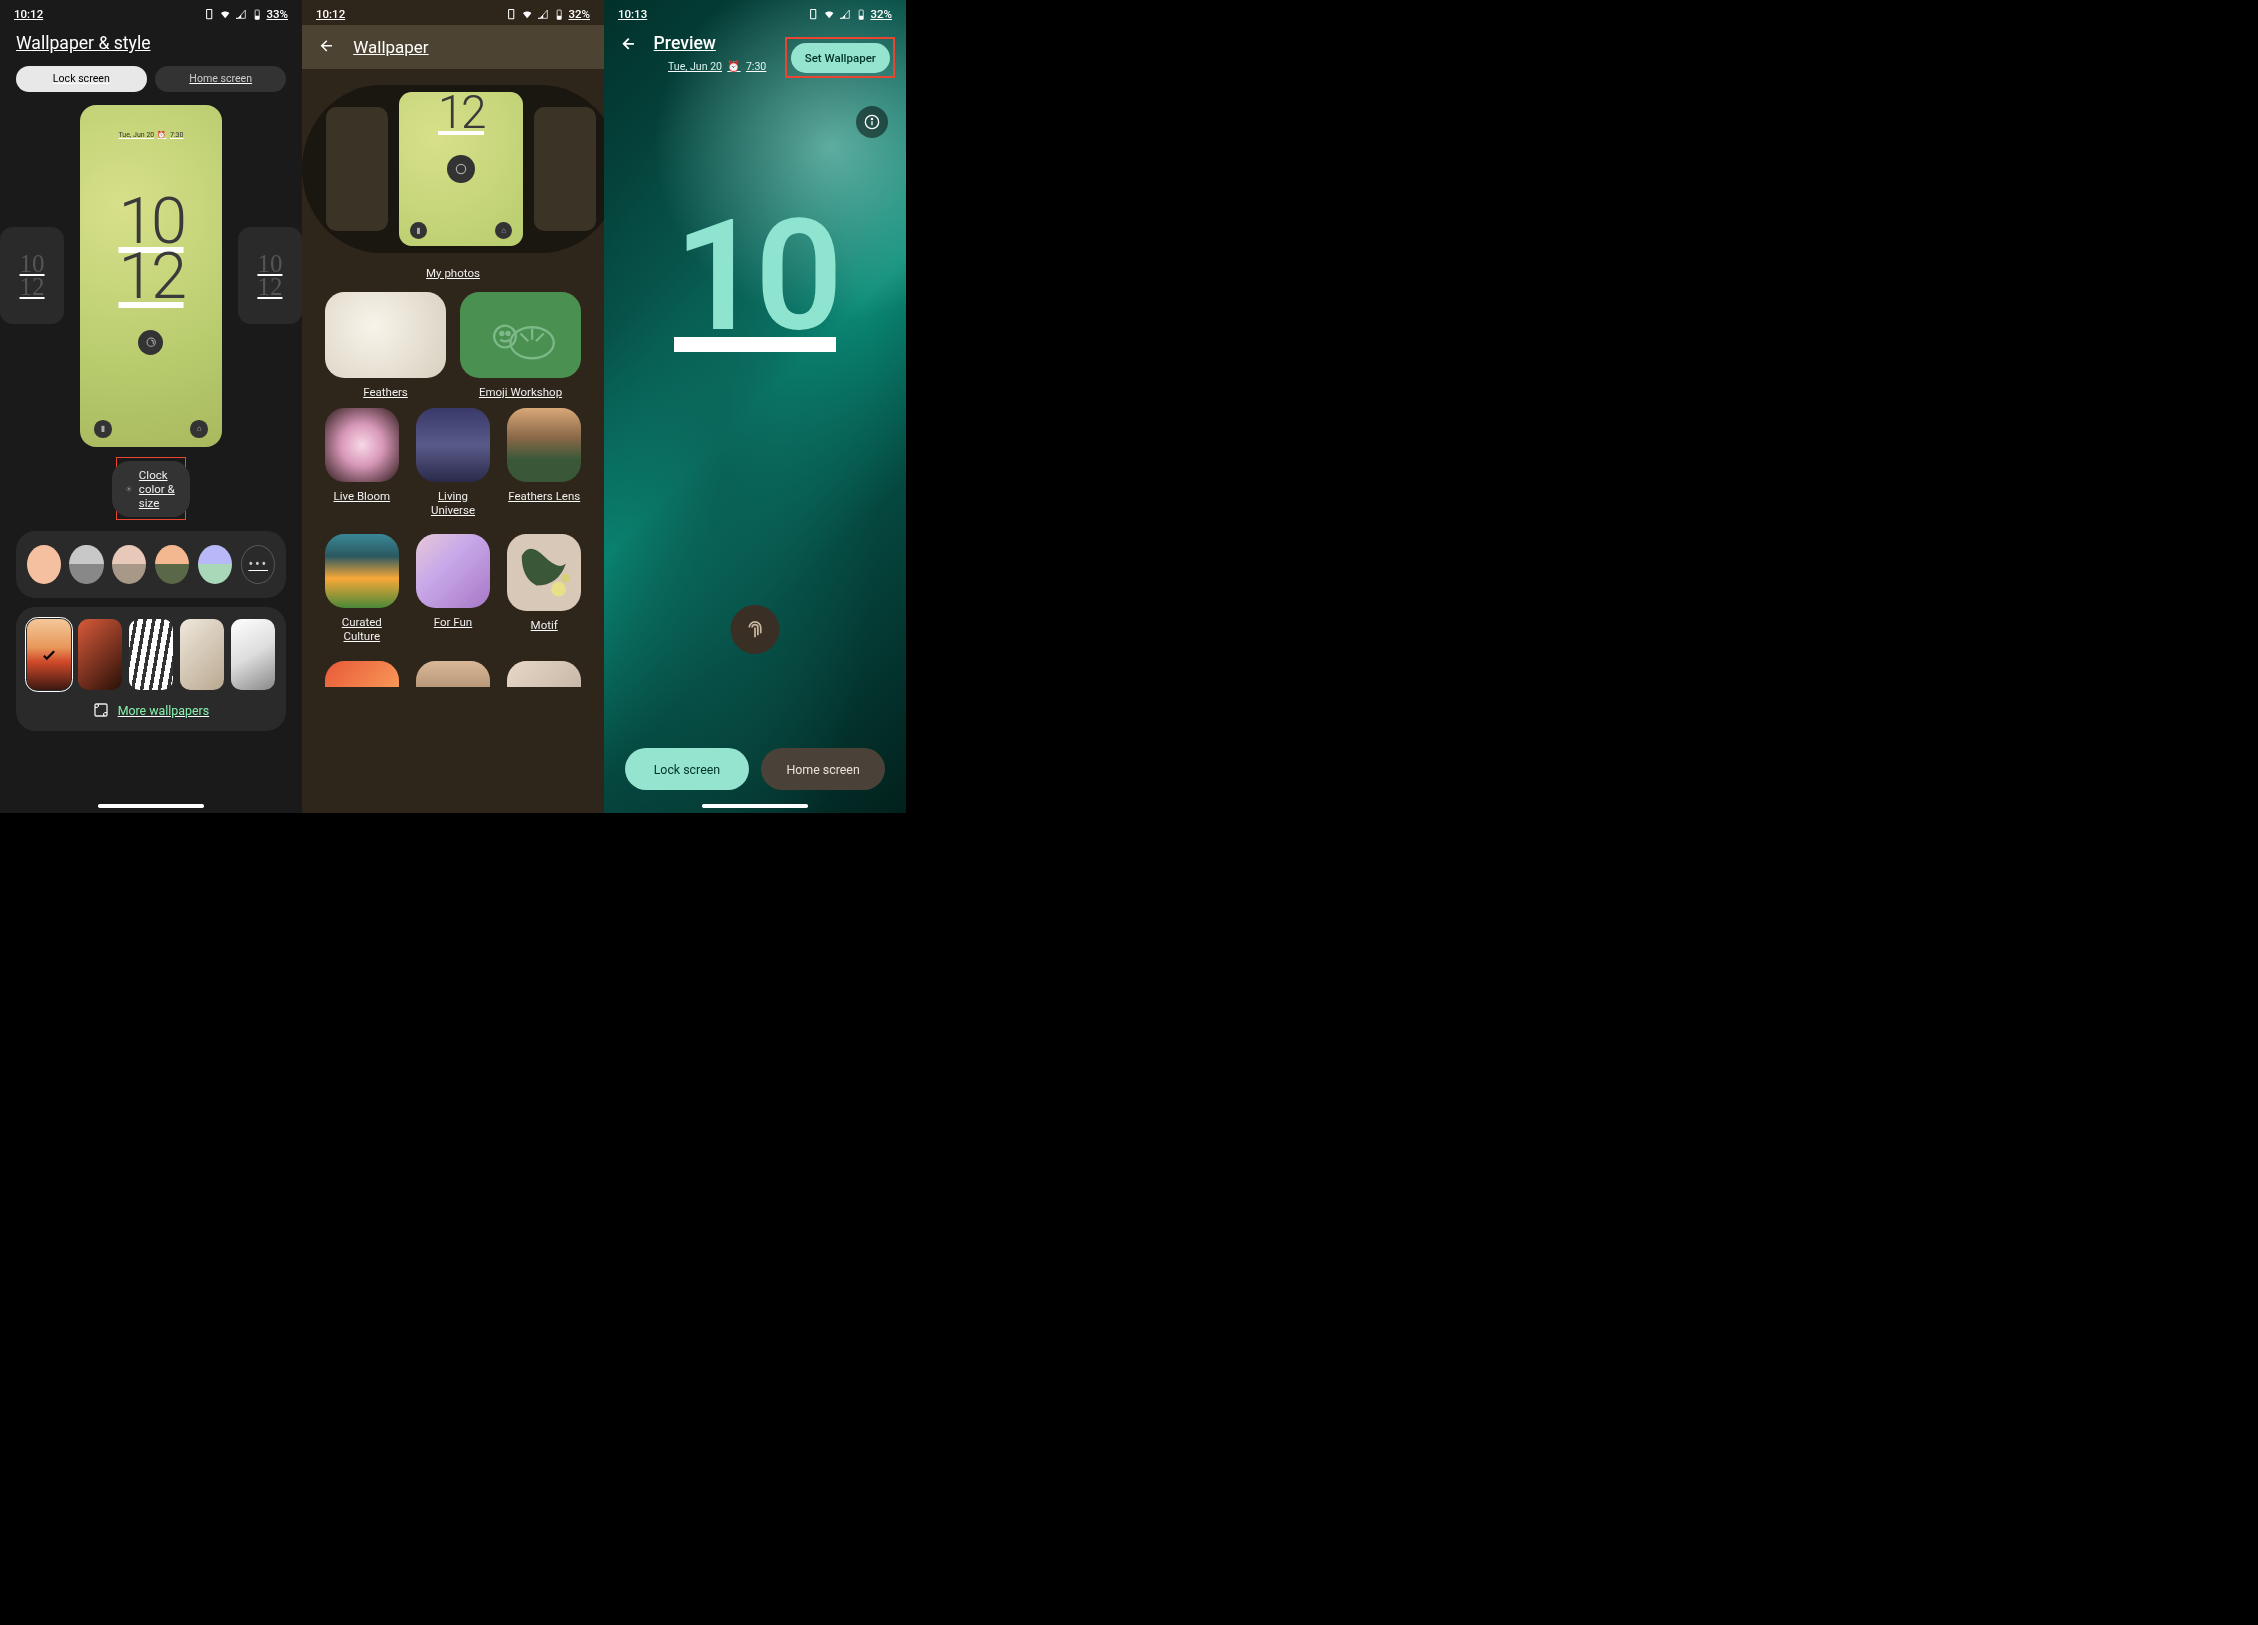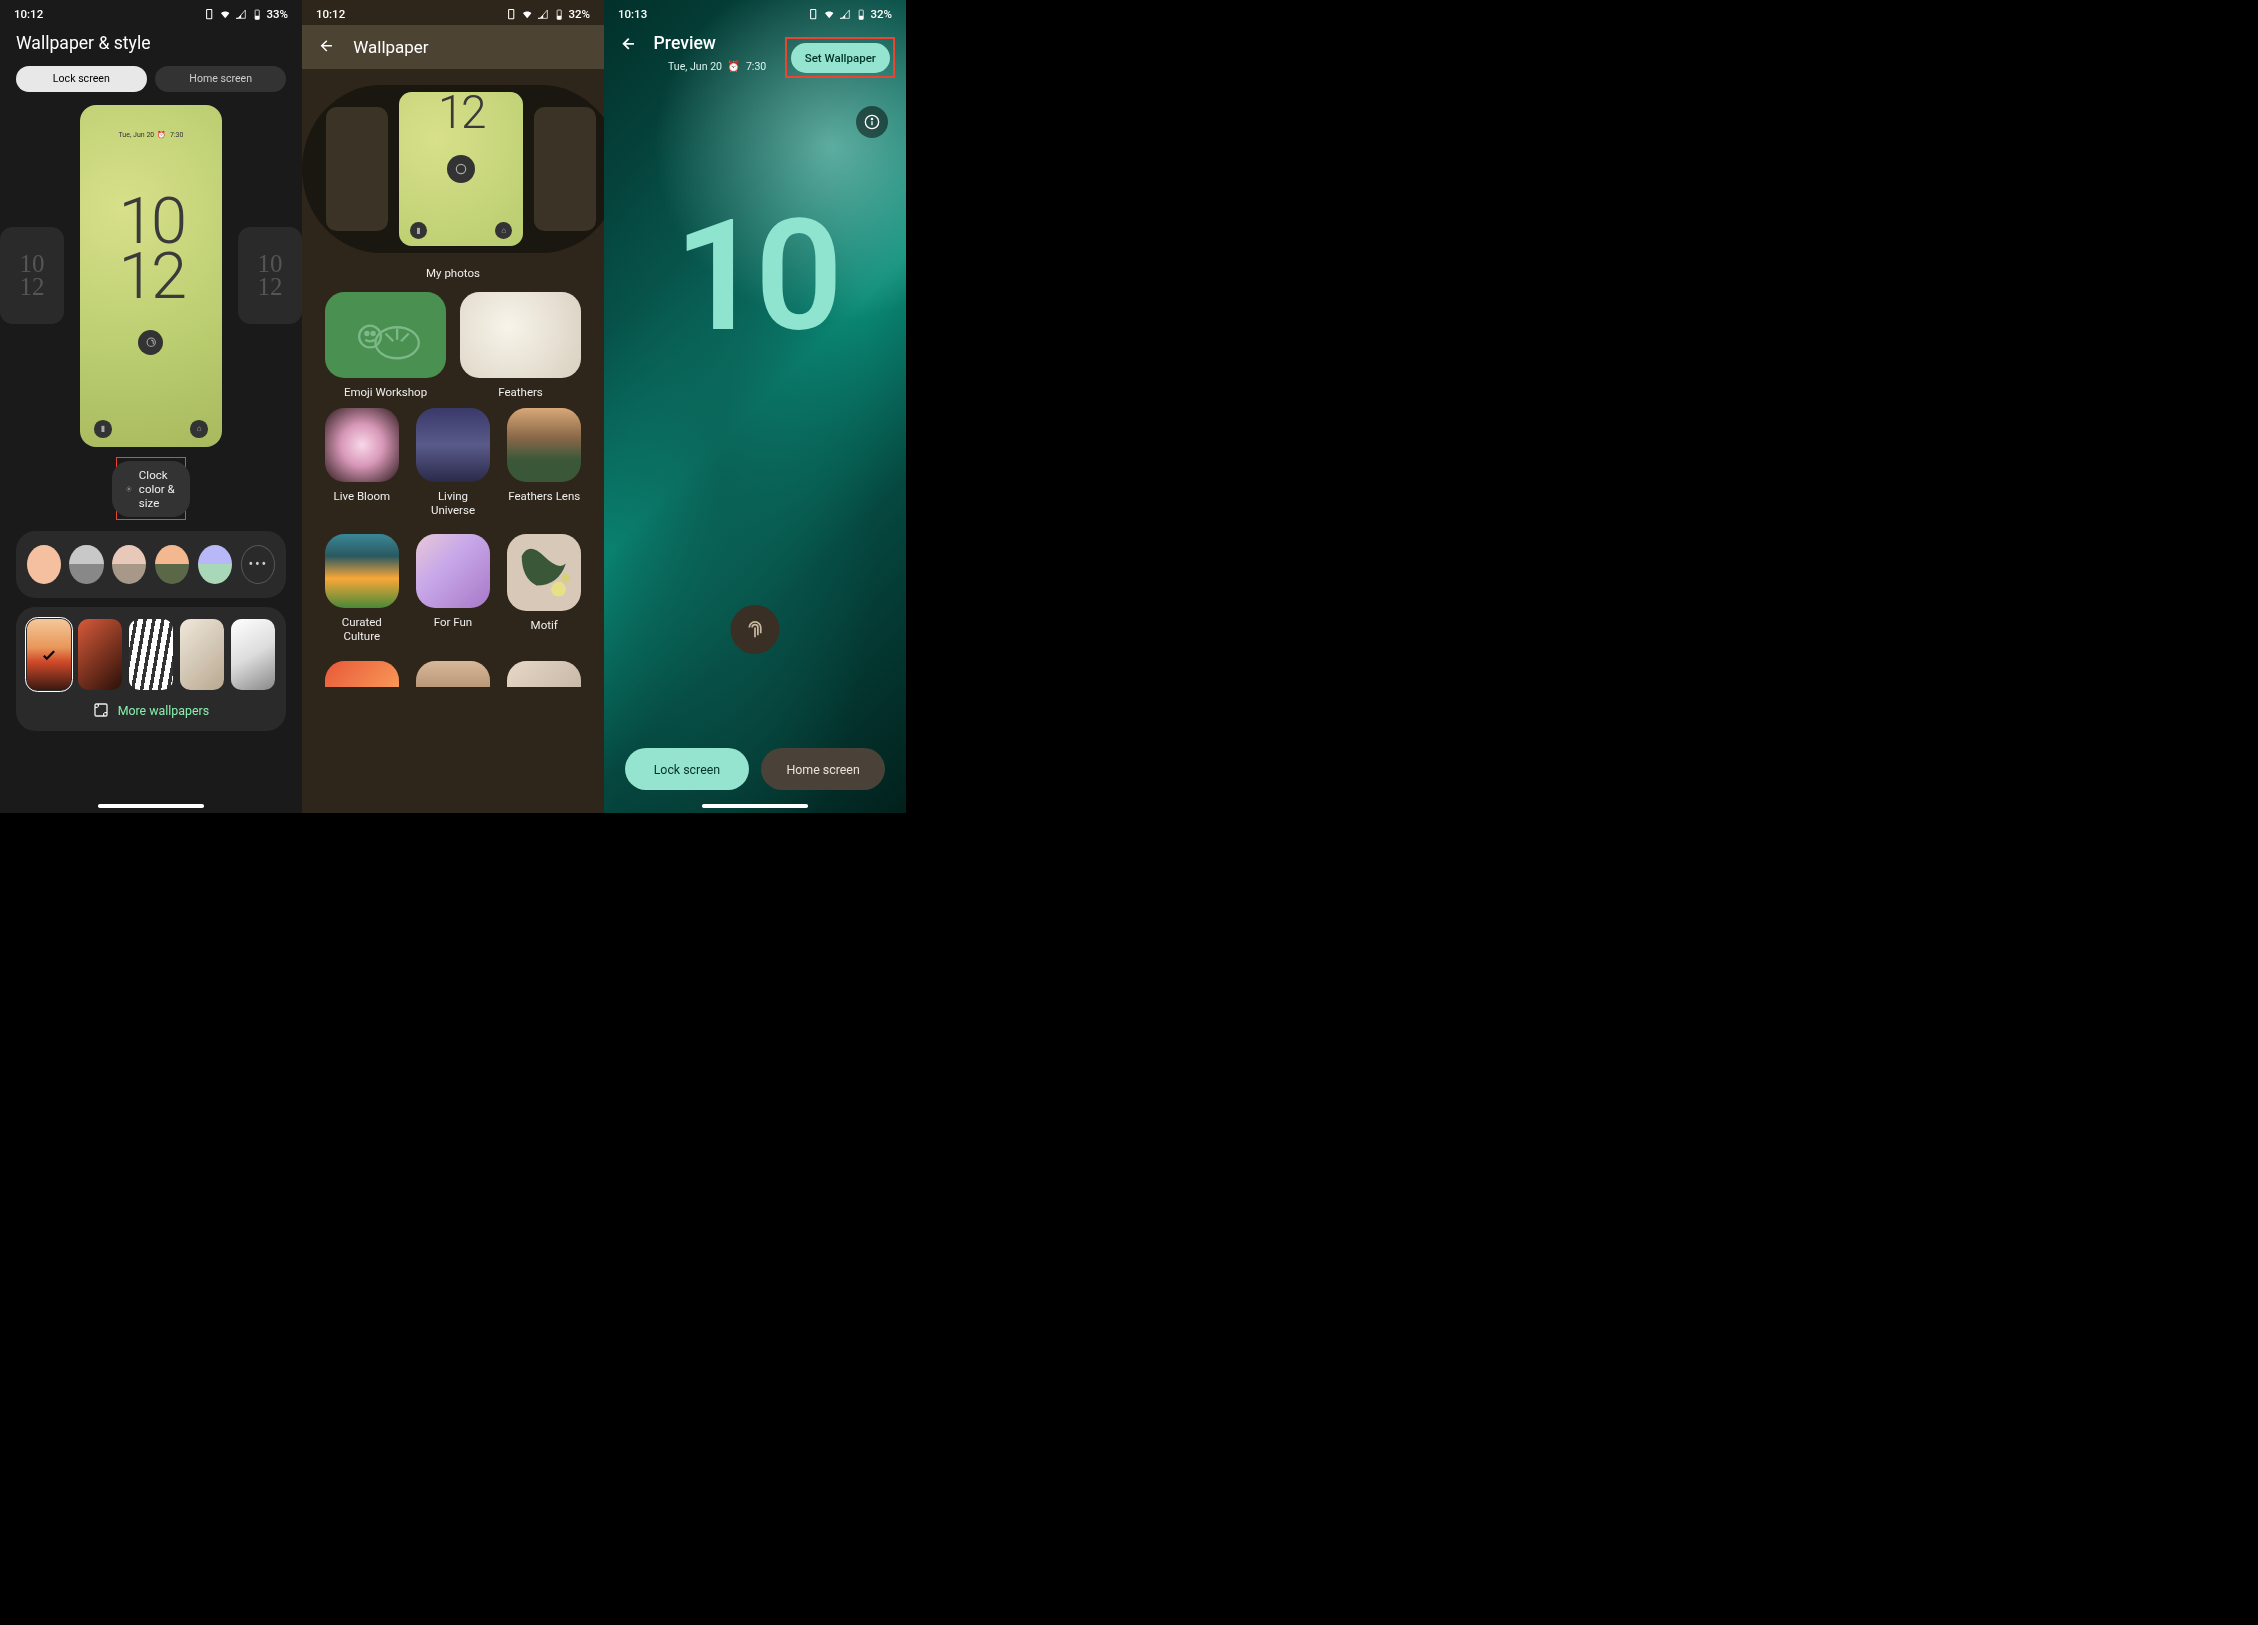--- a/index.html
+++ b/index.html
@@ -9,20 +9,21 @@
     display: flex;
     width: 1129px;
     height: 813px;
     overflow: hidden;
   }
   .phone {
     width: 302px;
     height: 813px;
     position: relative;
     overflow: hidden;
+    text-decoration: underline;
   }
   
   .status-bar {
     display: flex;
     justify-content: space-between;
     align-items: center;
     padding: 7px 14px 3.5px;
     font-size: 11.5px;
     font-weight: 500;
     color: #fff;
@@ -418,36 +419,36 @@
         <div class="small-circ">
             <span style="color:#aaa;font-size:8px">⌂</span>
           </div>
       </div>
     </div>
     <div class="mp-side"></div>
   </div>
   <div class="cat-label">My photos</div>
   <div class="grid2">
     <div class="cat-item">
+      <div class="cat-thumb th-feathers"></div>
+      <div class="cat-label">Feathers</div>
+    </div>
+    <div class="cat-item">
       <div class="cat-thumb th-emoji">
         <svg width="79" height="62" viewBox="0 0 100 80" fill="none" stroke="#7cb888" stroke-width="3">
           <ellipse cx="65" cy="50" rx="28" ry="20"></ellipse>
           <circle cx="30" cy="42" r="14"></circle>
           <circle cx="26" cy="38" r="2" fill="#7cb888"></circle>
             <circle cx="34" cy="38" r="2" fill="#7cb888"></circle>
           <path d="M24 46c3 3 9 3 12 0"></path>
           <path d="M50 38l10 10M65 32l0 14M80 38l-10 10"></path>
         </svg>
       </div>
       <div class="cat-label">Emoji Workshop</div>
     </div>
-    <div class="cat-item">
-      <div class="cat-thumb th-feathers"></div>
-      <div class="cat-label">Feathers</div>
-    </div>
   </div>
   <div class="grid3">
     <div class="cat-item">
       <div class="cat-thumb th-bloom"></div>
       <div class="cat-label">Live Bloom</div>
     </div>
     <div class="cat-item">
       <div class="cat-thumb th-universe"></div>
       <div class="cat-label">Living Universe</div>
     </div>

